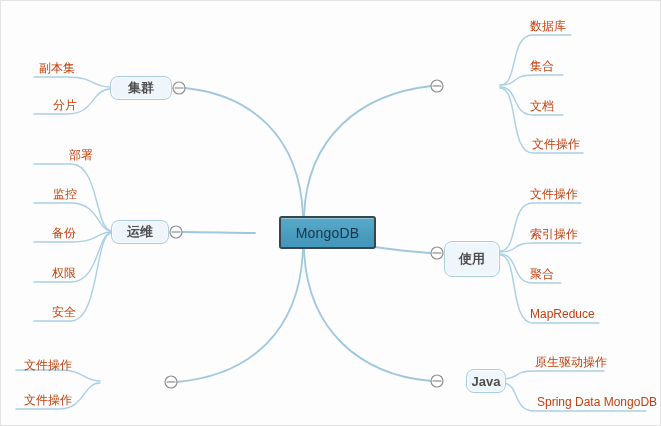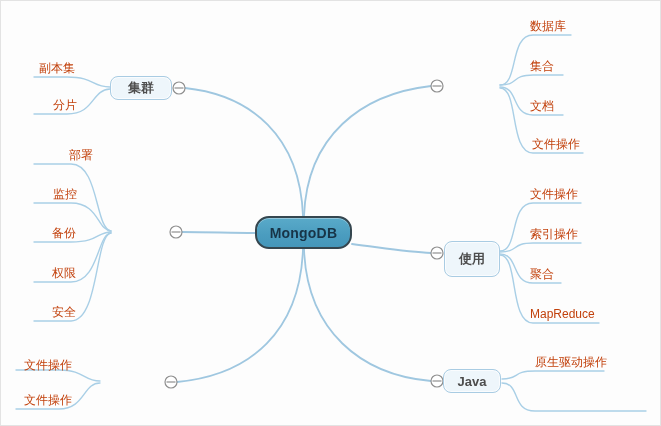--- a/index.html
+++ b/index.html
@@ -15,25 +15,26 @@
   .wires{position:absolute;left:0;top:0;}
   .node{
     position:absolute;
     display:flex;align-items:center;justify-content:center;
     white-space:nowrap;
     box-sizing:border-box;
   }
   .root-node{
     background:linear-gradient(180deg,#59aac9 0%,#4a9cbf 60%,#4496ba 100%);
     border:2px solid #35464f;
-    border-radius:14px;
+    border-radius:3px;
     color:#173447;
-    font-size:14px;font-weight:bold;
+    font-size:14px;font-weight:normal;
     letter-spacing:.2px;
     box-shadow:inset 0 1px 0 rgba(255,255,255,.35);
+    margin-left:24px;
   }
   .branch-node{
     background:#eef6fb;
     border:1.5px solid #a9cce3;
     border-radius:8px;
     color:#4d4d4d;
     font-size:13px;font-weight:bold;
     box-shadow:inset 0 0 0 1px rgba(255,255,255,.7);
   }
   .leaf{
@@ -109,36 +110,38 @@
       <g>
         <circle cx="436" cy="380" r="6" fill="#ffffff"></circle>
           <line x1="431.5" y1="380" x2="440.5" y2="380"></line>
       </g>
     </g>
   </svg>
 
   <div class="node root-node" style="left:254px;top:215px;width:97px;height:33px">MongoDB</div>
 
   <div class="node branch-node" style="left:109px;top:75px;width:62px;height:24px">集群</div>
+  <div class="node branch-node" style="left:110px;top:219px;width:58px;height:24px">运维</div>
   <div class="node branch-node" style="left:443px;top:240px;width:56px;height:36px">使用</div>
-  <div class="node branch-node" style="left:442px;top:368px;width:58px;height:24px">Java</div>
+  <div class="node branch-node" style="left:465px;top:368px;width:40px;height:24px">Java</div>
 
   <div class="leaf" style="left:38px;top:60px">副本集</div>
   <div class="leaf" style="left:52px;top:97px">分片</div>
   <div class="leaf" style="left:68px;top:147px">部署</div>
   <div class="leaf" style="left:52px;top:186px">监控</div>
   <div class="leaf" style="left:51px;top:225px">备份</div>
   <div class="leaf" style="left:51px;top:265px">权限</div>
   <div class="leaf" style="left:51px;top:304px">安全</div>
   <div class="leaf" style="left:23px;top:357px">文件操作</div>
   <div class="leaf" style="left:23px;top:392px">文件操作</div>
 
   <div class="leaf" style="left:529px;top:18px">数据库</div>
   <div class="leaf" style="left:529px;top:58px">集合</div>
   <div class="leaf" style="left:529px;top:98px">文档</div>
   <div class="leaf" style="left:531px;top:136px">文件操作</div>
   <div class="leaf" style="left:529px;top:186px">文件操作</div>
   <div class="leaf" style="left:529px;top:226px">索引操作</div>
   <div class="leaf" style="left:529px;top:266px">聚合</div>
   <div class="leaf" style="left:529px;top:306px">MapReduce</div>
   <div class="leaf" style="left:534px;top:354px">原生驱动操作</div>
+  <div class="leaf" style="left:536px;top:394px">Spring Data MongoDB</div>
 
 </div>
 
 </body></html>

